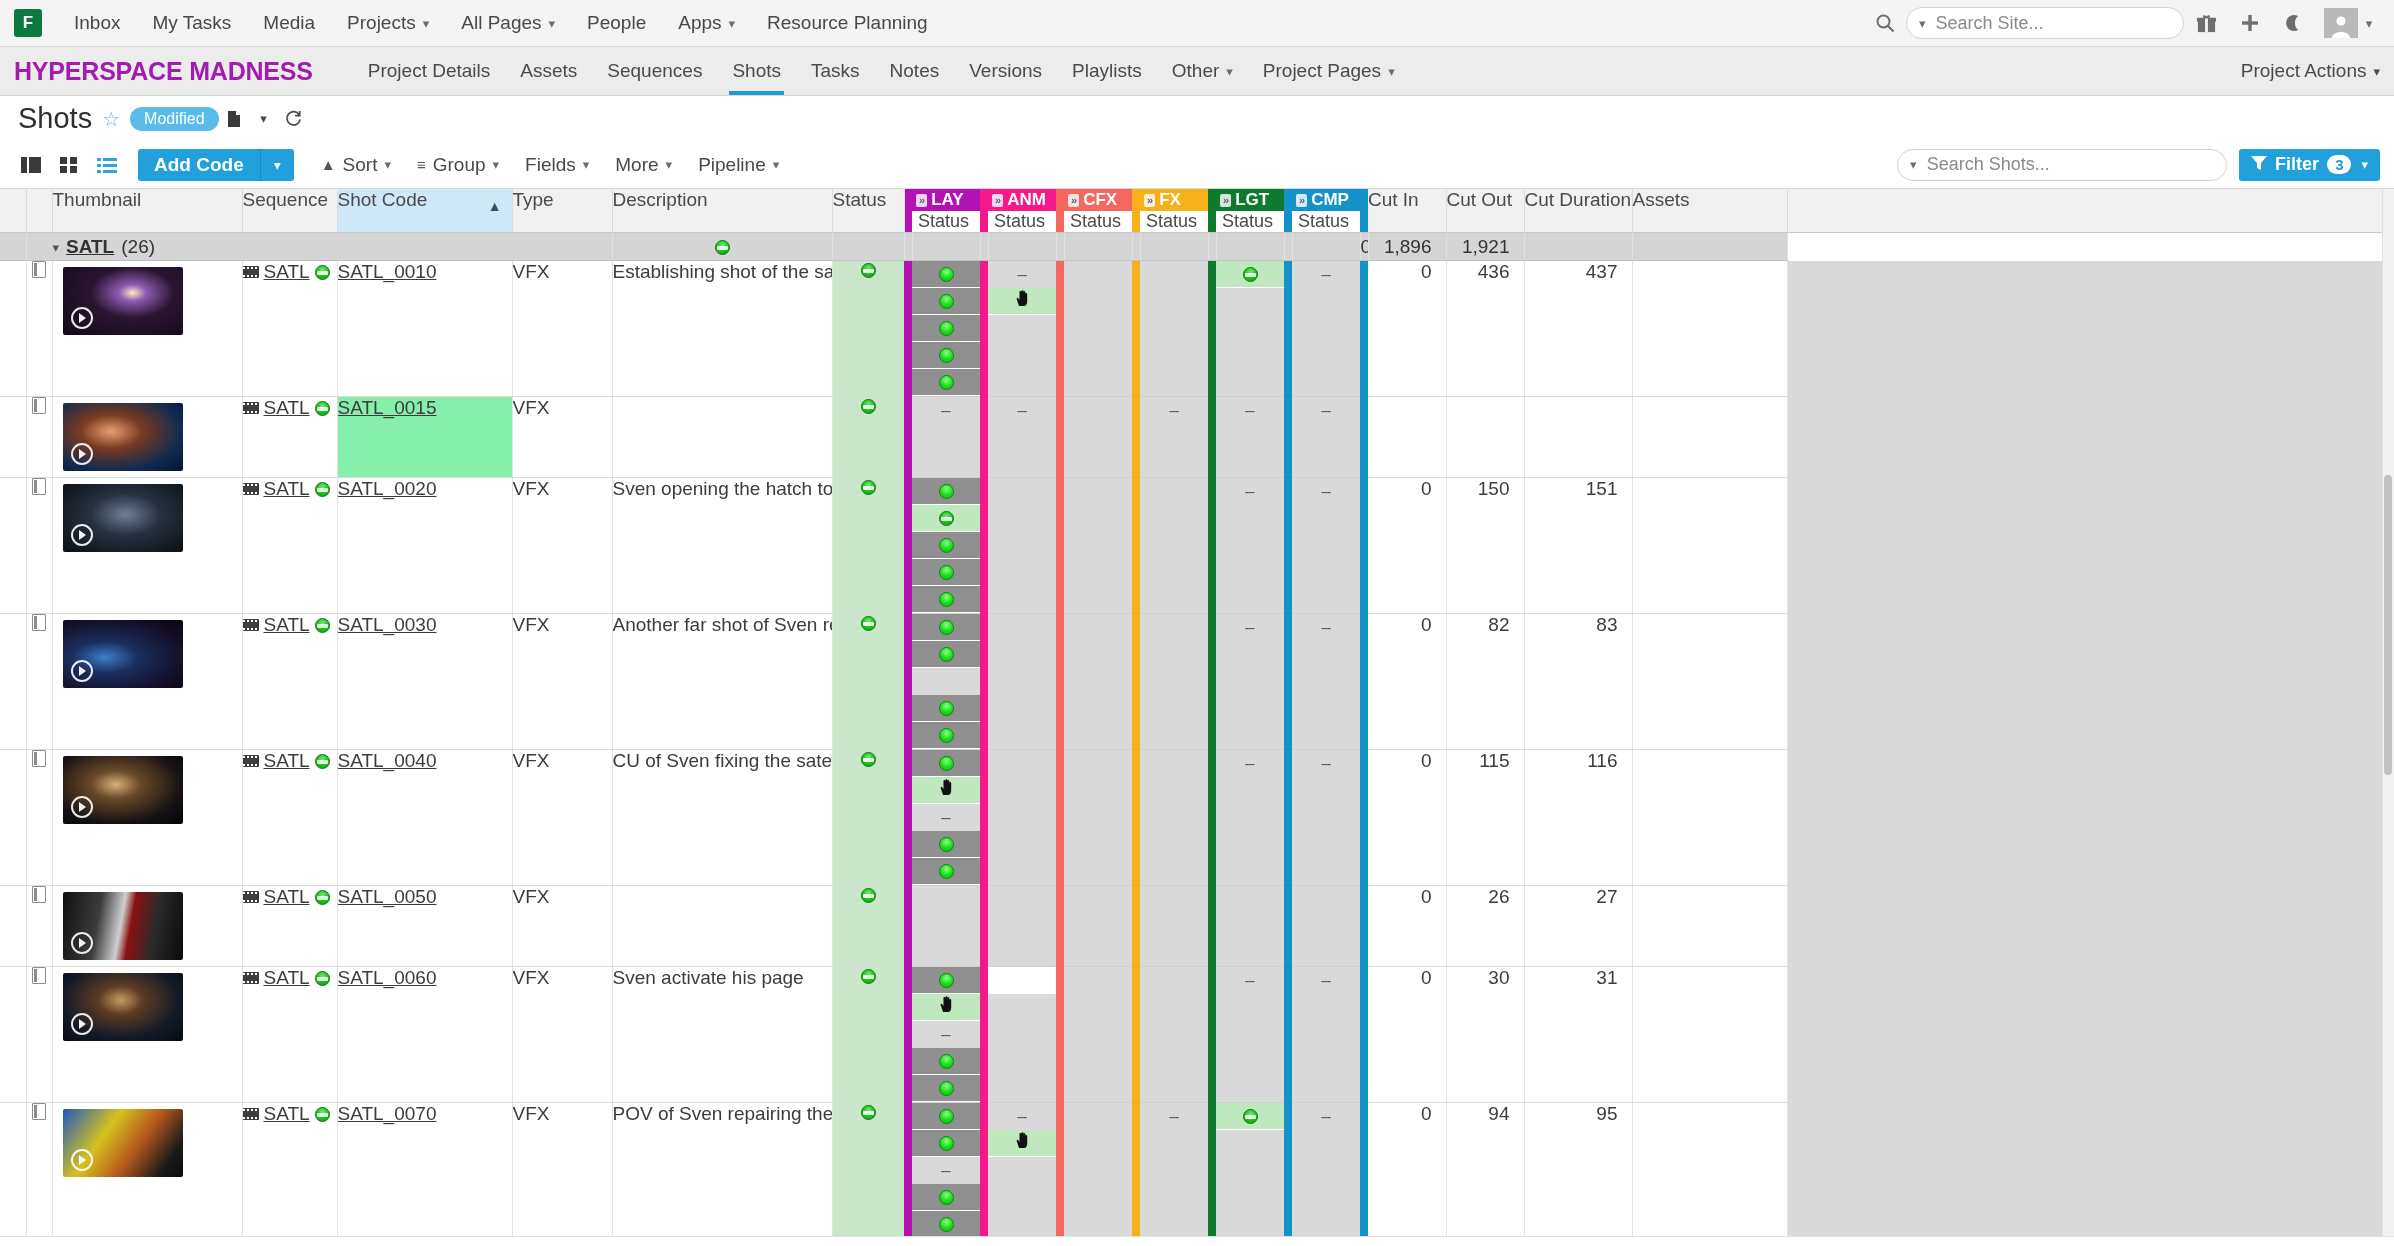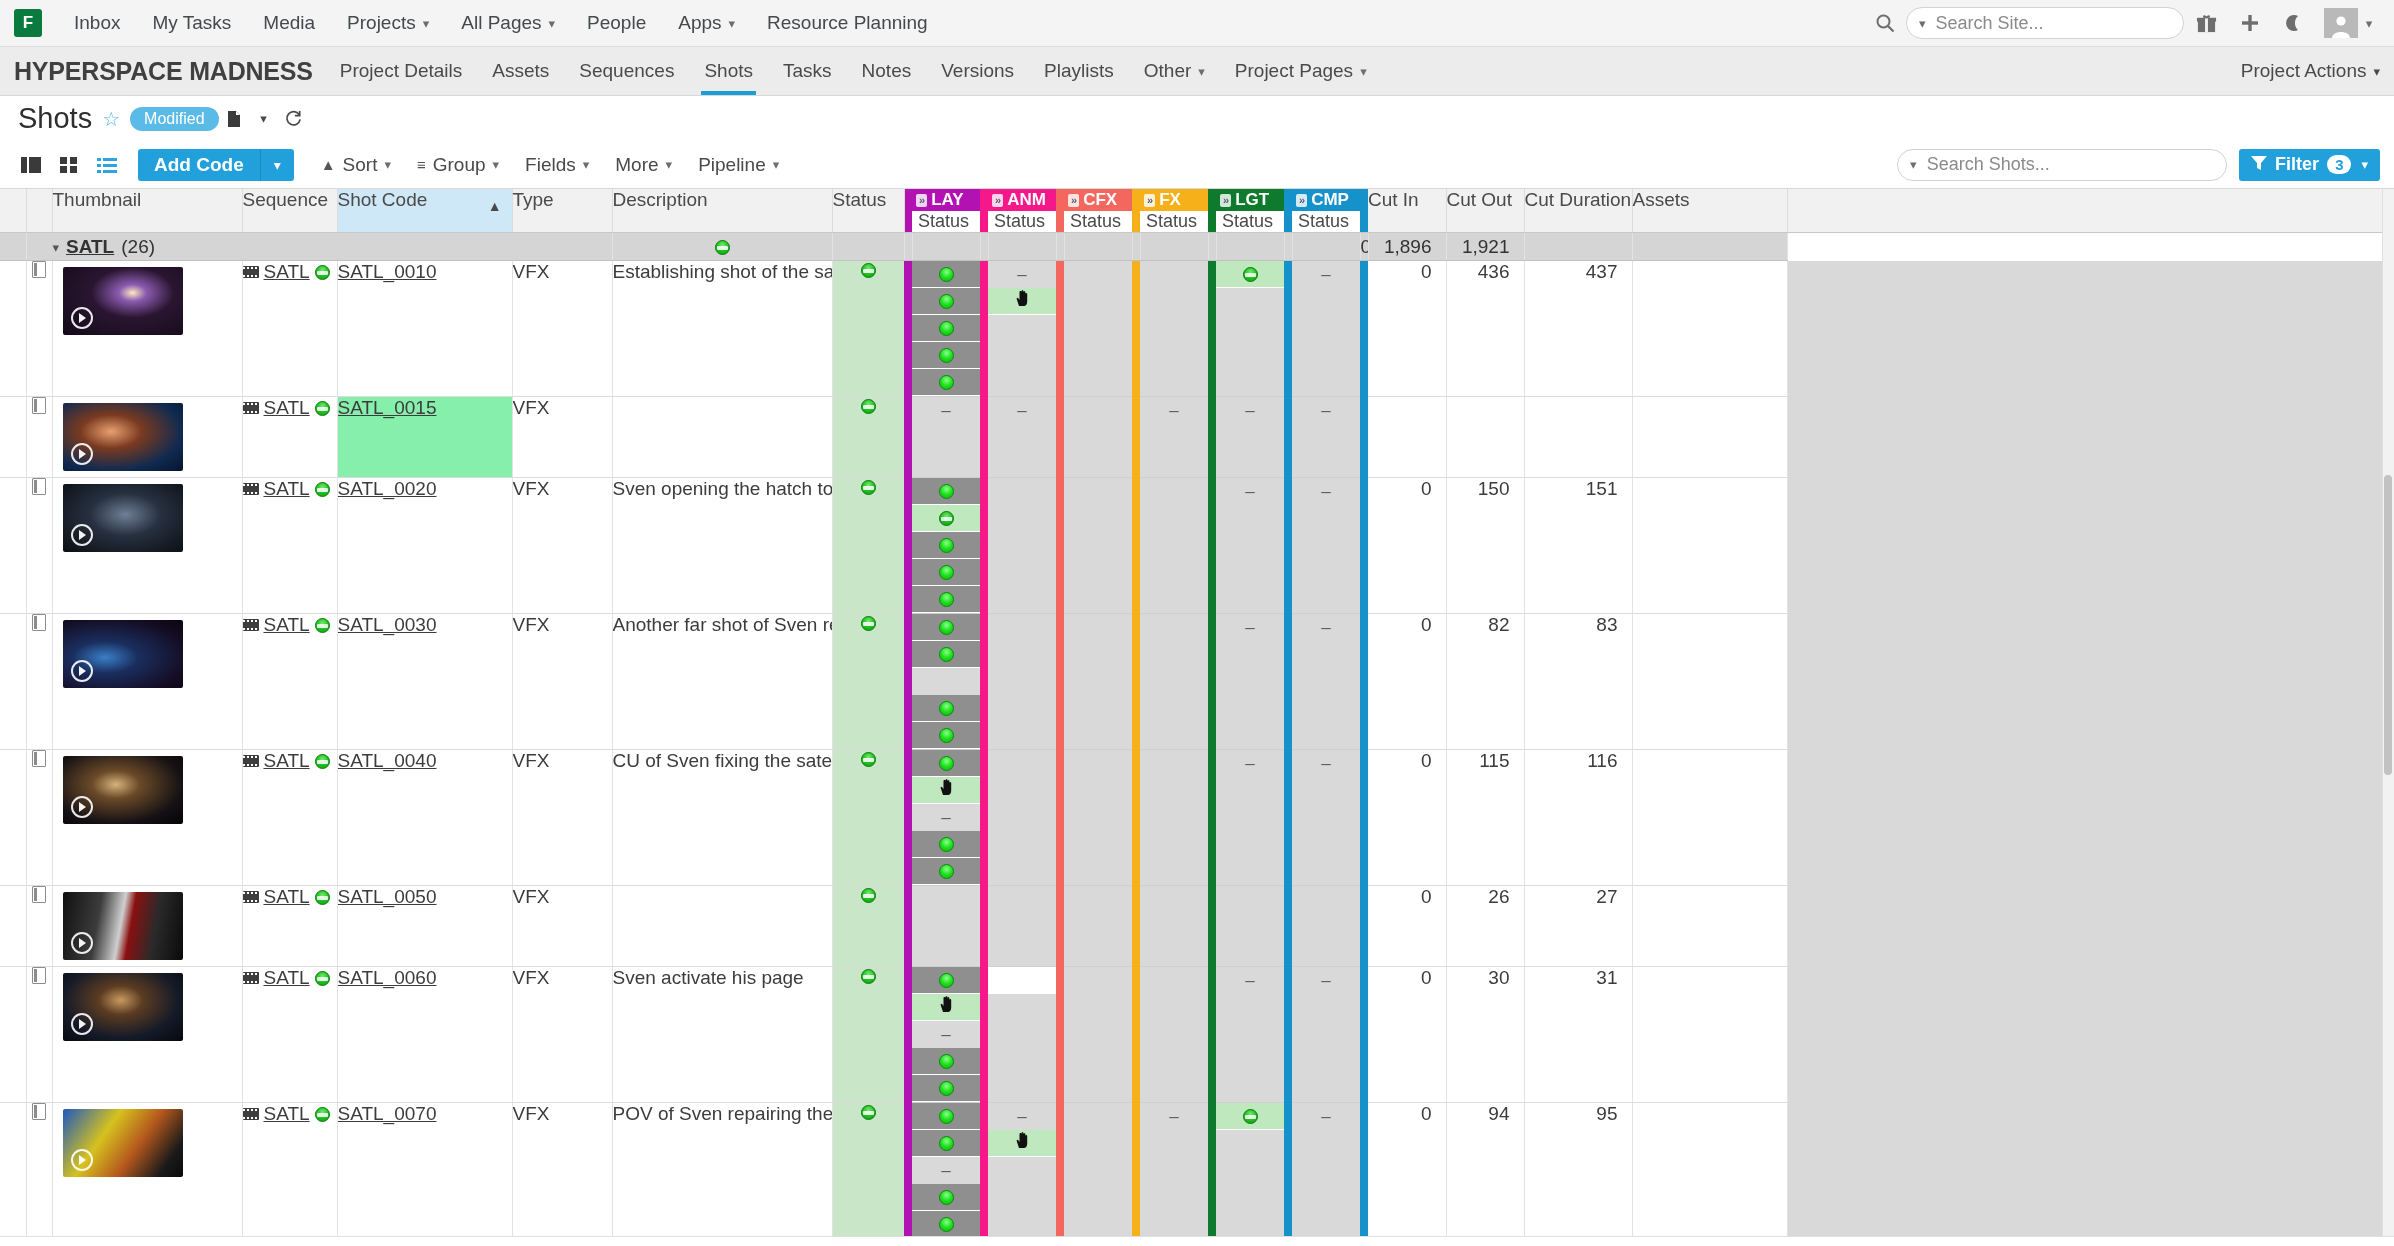--- a/index.html
+++ b/index.html
@@ -79,22 +79,22 @@
     border-bottom: 1px solid #d8d8d8;
     display: flex;
     align-items: center;
     padding: 0 14px;
     position: relative;
   }
   #project-title {
     font-size: 25px;
     font-weight: bold;
     letter-spacing: -0.2px;
-    color: #404040;
-    margin-right: 12px;
+    color: #a21caf;
+    margin-right: 40px;
     white-space: nowrap;
   }
   .ptab {
     padding: 0 15px;
     height: 47px;
     display: flex; align-items: center;
     font-size: 19px;
     color: #4a4a4a;
     white-space: nowrap;
     cursor: pointer;

